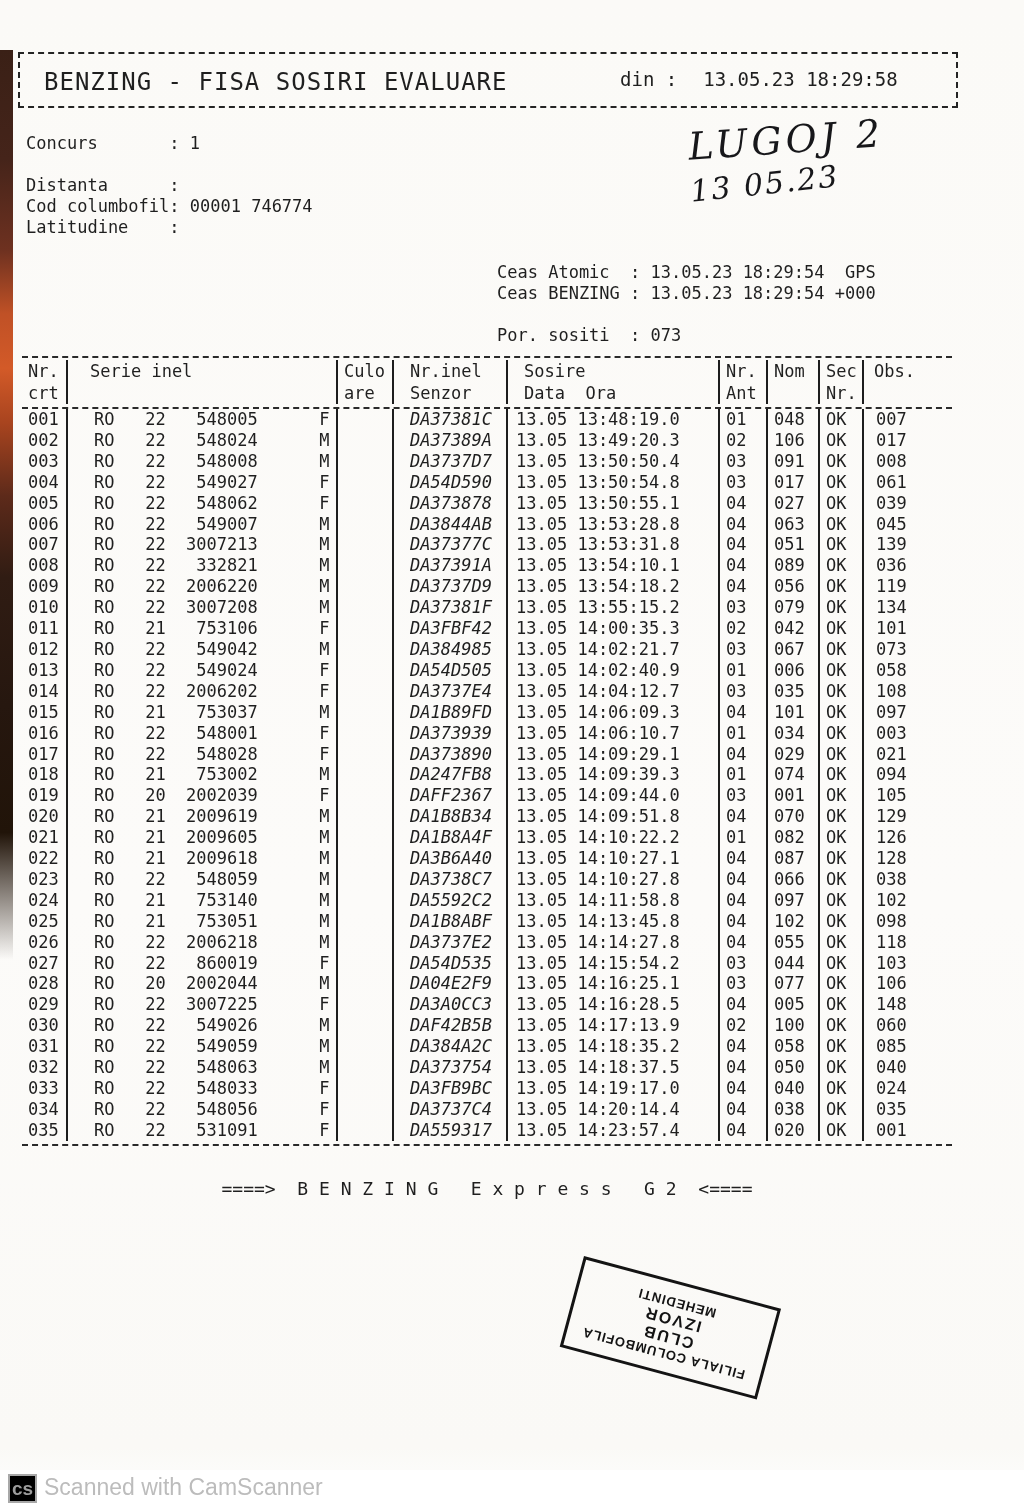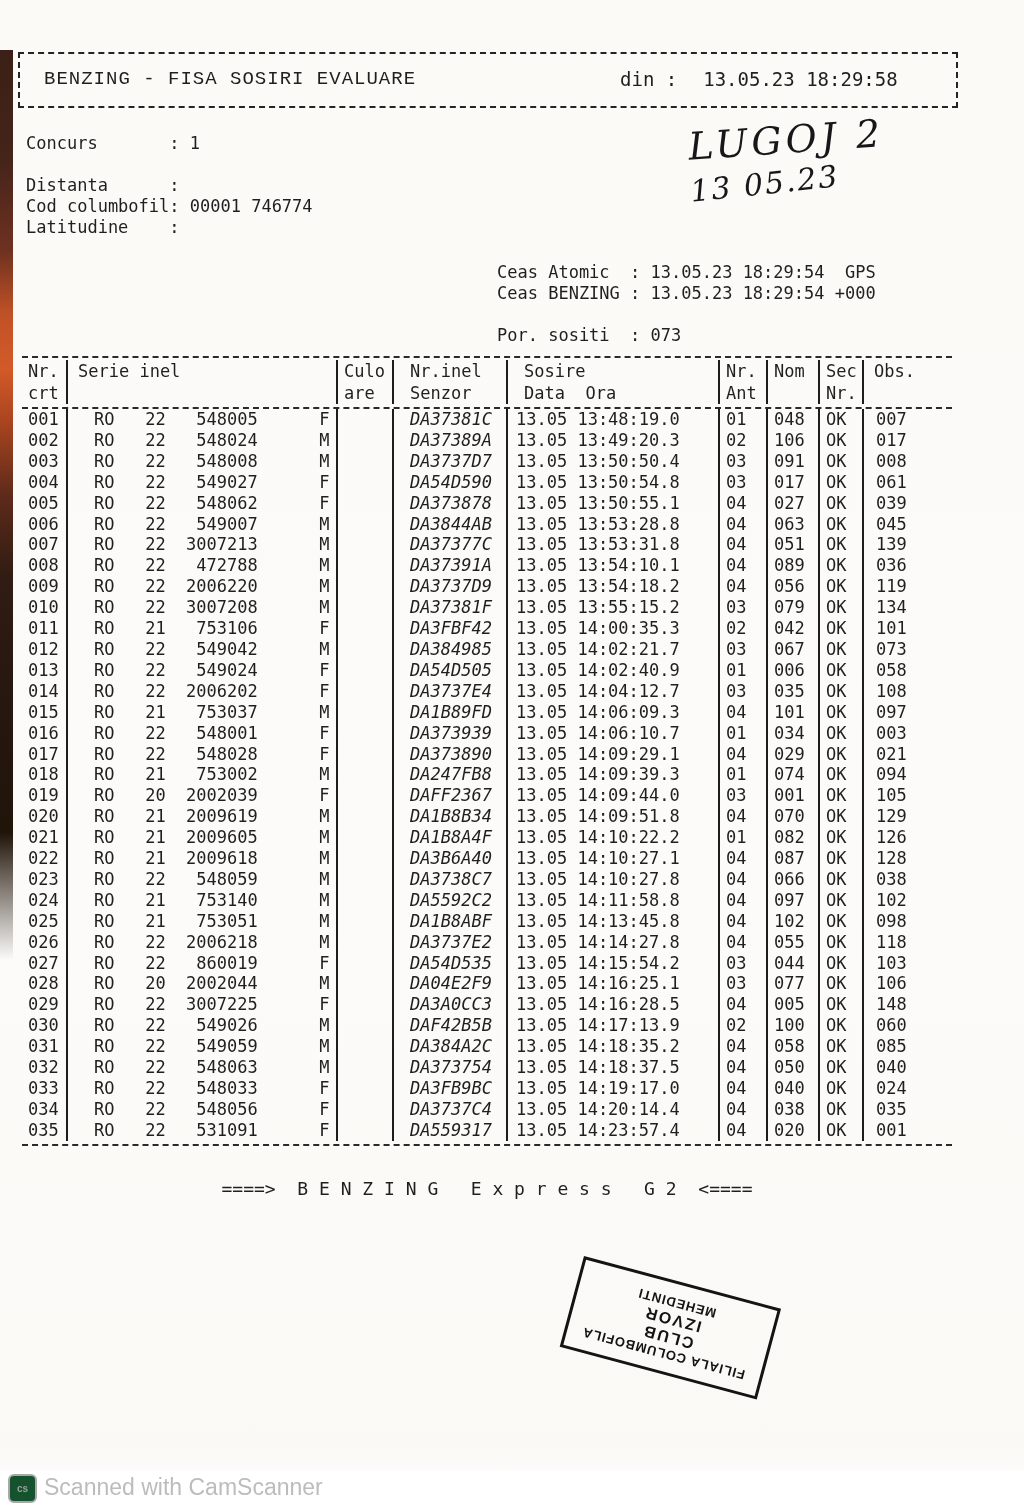--- a/index.html
+++ b/index.html
@@ -4,42 +4,42 @@
 <style>
   html,body{margin:0;padding:0;}
   body{width:1024px;height:1508px;position:relative;background:#f6f5f2;overflow:hidden;}
   .page{position:absolute;inset:0;background:linear-gradient(180deg,#fbfaf7 0%,#fcfbf9 60%,#faf9f6 96%,#ffffff 100%);}
   .mono{font-family:"DejaVu Sans Mono",monospace;color:#1f1f1f;}
   
   .edge-strip{position:absolute;left:0;top:50px;width:13px;height:910px;
     background:linear-gradient(180deg,#3a2016 0%,#45241a 12%,#6e3120 22%,#c05126 29%,#d35a28 35%,#a8441f 41%,#5d2a1a 49%,#301c13 58%,#26170f 72%,#211409 86%,rgba(32,20,12,0) 100%);}
   
   .hdr-box{position:absolute;left:18px;top:52px;width:936px;height:52px;border:2px dashed #242424;}
-  .hdr-title{position:absolute;left:24px;top:14px;font-size:19px;letter-spacing:1px;white-space:pre;font-family:Liberation Mono, monospace;}
+  .hdr-title{position:absolute;left:24px;top:14px;font-size:24px;letter-spacing:1px;white-space:pre;}
   .hdr-din{position:absolute;left:600px;top:14px;font-size:19px;white-space:pre;}
   .hdr-din .val{margin-left:26px;}
   
   .lines{position:absolute;font-size:17px;line-height:21px;}
   .lines div{white-space:pre;min-height:21px;}
   #info-left{left:26px;top:133px;}
   #info-right{left:497px;top:133px;}
   #clock-left{left:26px;top:262px;}
   #clock-right{left:497px;top:262px;}
   
   .hand{position:absolute;font-family:"DejaVu Serif",serif;font-style:italic;color:#17171a;white-space:pre;}
   #hand-loc{left:688px;top:118px;font-size:38px;transform:rotate(-4deg);letter-spacing:4px;}
   #hand-date{left:690px;top:166px;font-size:30px;transform:rotate(-6deg);letter-spacing:2px;}
   
   .tbl{position:absolute;left:22px;top:356px;width:930px;font-size:17px;}
   .grid-row{display:grid;grid-template-columns:44px 270px 56px 114px 212px 48px 52px 44px 1fr;}
   .grid-row > div{white-space:pre;overflow:hidden;}
   .grid-row > div:nth-child(n+2){border-left:2px solid #1d1d1d;}
   .thead{border-top:2px dashed #2a2a2a;border-bottom:2px dashed #2a2a2a;padding:2px 0 3px 0;line-height:22px;}
   .thead > div{padding-left:6px;}
-  .thead > div.c-serie{padding-left:10px;}
+  .thead > div.c-serie{padding-left:22px;}
   .thead > div.c-senzor,.thead > div.c-sosire{padding-left:16px;}
   .thead > div.c-obs{padding-left:10px;}
   .tbody .grid-row{line-height:20.9px;}
   .tbody .grid-row > div{padding-left:6px;}
   .tbody .grid-row > div.c-serie{padding-left:26px;}
   .tbody .grid-row > div.c-senzor{padding-left:16px;font-style:italic;}
   .tbody .grid-row > div.c-sosire{padding-left:8px;}
   .tbody .grid-row > div.c-obs{padding-left:12px;}
   .tbl-bottom{border-top:2px dashed #2a2a2a;height:0;margin-top:3px;}
   
@@ -47,23 +47,23 @@
   
   .stamp{position:absolute;left:584px;top:1256px;width:198px;height:88px;border:3px solid #141414;
     transform:rotate(15deg);transform-origin:0 0;}
   .stamp-inner{width:100%;height:100%;transform:rotate(180deg);display:flex;flex-direction:column;
     align-items:center;justify-content:center;font-family:"Liberation Sans",sans-serif;font-weight:bold;color:#131313;}
   .stamp-l1,.stamp-l4{font-size:13px;letter-spacing:1px;}
   .stamp-l2,.stamp-l3{font-size:16px;letter-spacing:2px;line-height:18px;}
   .stamp-l1{line-height:16px;} .stamp-l4{line-height:16px;}
   
   .cs-bar{position:absolute;left:0;bottom:0;width:1024px;height:38px;background:#ffffff;}
-  .cs-icon{position:absolute;left:8px;top:4px;width:25px;height:25px;border:2px solid #a8a8a8;border-radius:6px;
+  .cs-icon{position:absolute;left:8px;top:4px;width:25px;height:25px;border:2px solid #a8a8a8;border-radius:0;
     display:flex;align-items:center;justify-content:center;font-family:"Liberation Sans",sans-serif;
-    font-weight:bold;font-size:10px;color:#9d9d9d;background:#14532d;}
+    font-weight:bold;font-size:19px;color:#9d9d9d;background:#000000;}
   .cs-label{position:absolute;left:44px;top:4px;font-family:"Liberation Sans",sans-serif;font-size:23px;color:#bcbcbc;}
 </style>
 </head>
 <body>
 
 <div class="page">
 
   <div class="edge-strip"></div>
 
   <div class="hdr-box mono">
@@ -182,21 +182,21 @@
           <div class="c-culo"></div>
           <div class="c-senzor">DA37377C</div>
           <div class="c-sosire">13.05 13:53:31.8</div>
           <div class="c-ant">04</div>
           <div class="c-nom">051</div>
           <div class="c-sec">OK</div>
           <div class="c-obs">139</div>
         </div>
         <div class="grid-row">
           <div class="c-nr">008</div>
-          <div class="c-serie">RO   22   472788      M</div>
+          <div class="c-serie">RO   22   332821      M</div>
           <div class="c-culo"></div>
           <div class="c-senzor">DA37391A</div>
           <div class="c-sosire">13.05 13:54:10.1</div>
           <div class="c-ant">04</div>
           <div class="c-nom">089</div>
           <div class="c-sec">OK</div>
           <div class="c-obs">036</div>
         </div>
         <div class="grid-row">
           <div class="c-nr">009</div>

